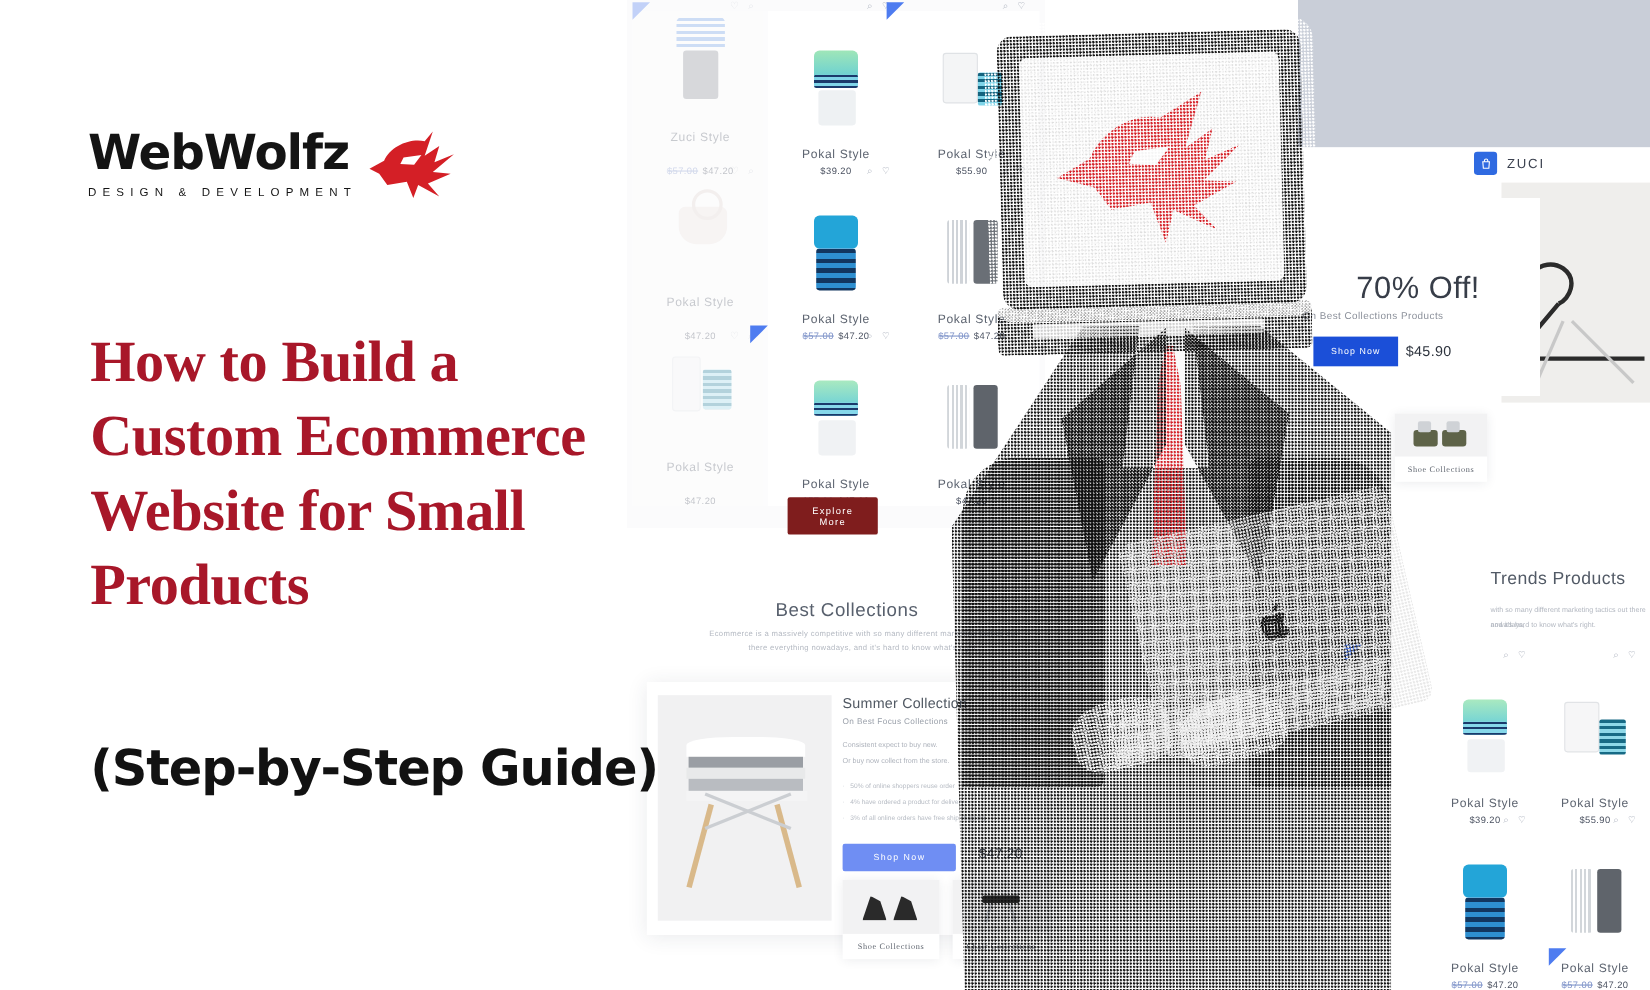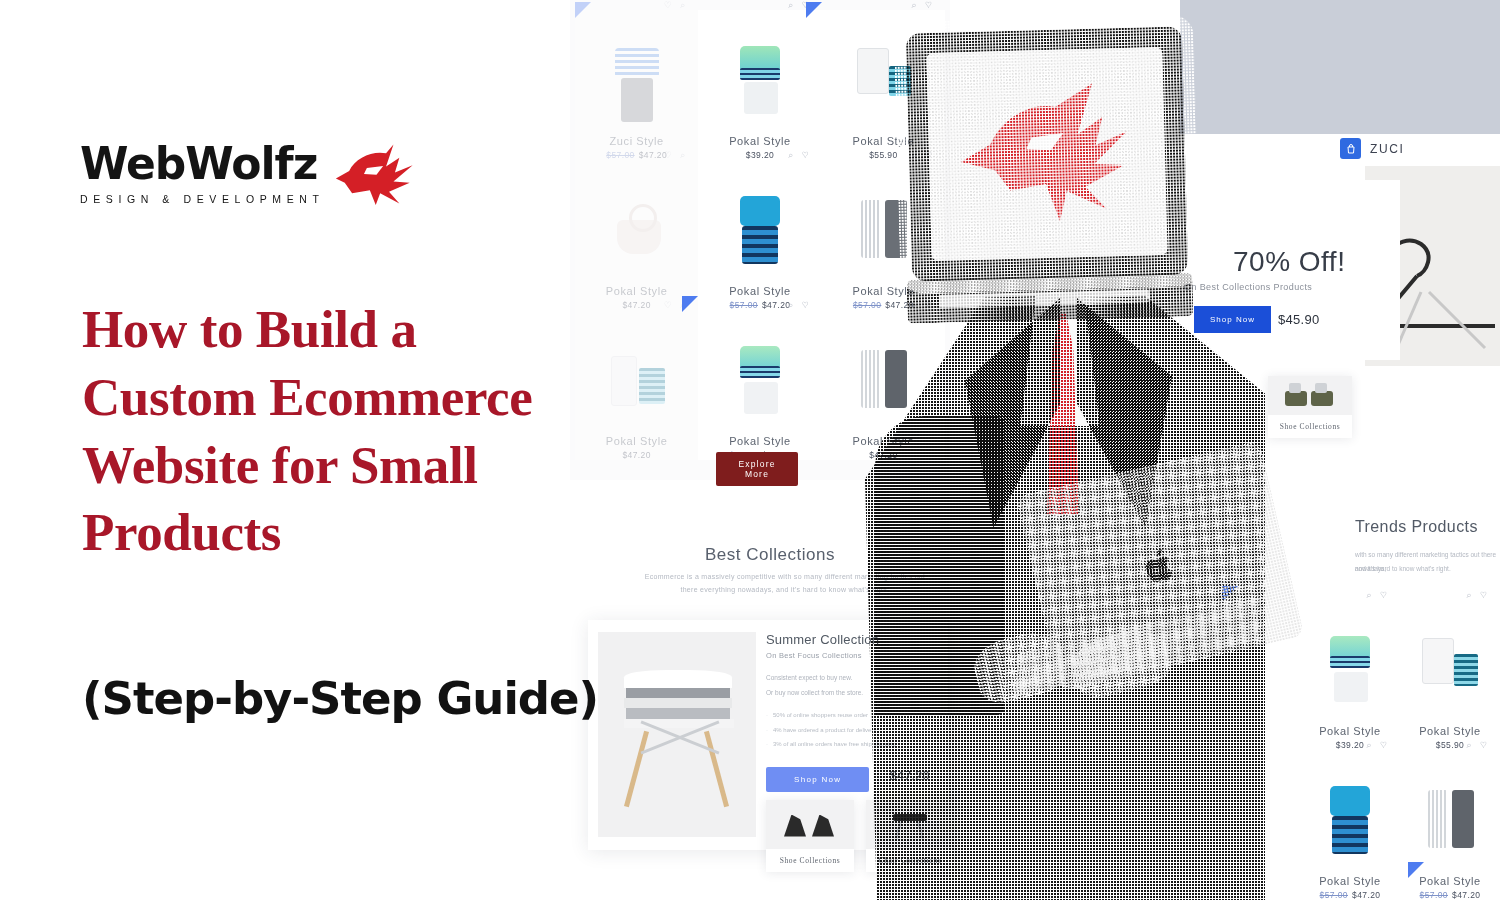--- a/index.html
+++ b/index.html
@@ -14,21 +14,21 @@
   .shadow-lite{box-shadow:0 2px 18px rgba(40,50,70,.10);}
 
   
   .pgrid{position:absolute;display:grid;}
   .pcard{position:relative;background:#fff;display:flex;flex-direction:column;align-items:center;justify-content:flex-end;}
   .pimg{width:72px;height:86px;display:flex;align-items:flex-end;justify-content:center;}
   .pname{font-size:11px;color:#5d6470;letter-spacing:.6px;margin-top:7px;font-family:"Liberation Sans",sans-serif;}
   .pprice{font-size:8.5px;color:#6f7683;letter-spacing:.4px;margin-top:3px;}
   .pprice .old{color:#7f93c9;text-decoration:line-through;margin-right:4px;}
   .pprice .new{color:#4a5160;}
-  .faded{opacity:.32;}
+  .faded{opacity:.32;justify-content:space-between;}
   .picons{position:absolute;top:-10px;right:10px;font-size:9px;color:#b9bec8;letter-spacing:3px;}
   .corner-tri{position:absolute;width:0;height:0;border-top:16px solid #4e7cf0;border-right:16px solid transparent;}
 
   
   .cl{position:relative;width:100%;height:100%;}
   .cl i{position:absolute;display:block;border-radius:2px;}
 
   .explore-btn{position:absolute;background:#7f1d1d;color:#fff;font-size:8.5px;letter-spacing:1.2px;
       padding:7px 16px;border-radius:2px;text-align:center;}
 
@@ -89,21 +89,21 @@
       clip-path:polygon(0% 0%, 0% 46%, 72% 100%, 100% 34%);}
   .arm{position:absolute;background:#0f0f0f;}
   .laptop{position:absolute;left:190px;top:470px;width:250px;height:200px;background:#e8e8e8;
       transform:rotate(-13deg);border-radius:12px;box-shadow:0 0 0 2px #d4d4d4;}
   .laptop-base{position:absolute;left:168px;top:630px;width:250px;height:42px;background:#ededed;
       transform:rotate(-13deg) skewX(-18deg);border-radius:4px;}
   .apple{position:absolute;left:50%;top:50%;transform:translate(-50%,-50%);width:34px;height:38px;}
   .hand{position:absolute;background:#f4f4f4;border-radius:40% 40% 30% 30%;}
 
   
-  .logo-wrap{position:absolute;left:80px;top:118px;display:flex;align-items:flex-end;gap:10px;margin-top:24px;}
+  .logo-wrap{position:absolute;left:80px;top:118px;display:flex;align-items:flex-start;gap:10px;}
   .logo-main{font-family:"DejaVu Sans",sans-serif;font-weight:bold;font-size:44px;letter-spacing:-1px;color:#141414;line-height:1;}
   .logo-tag{font-family:"Liberation Sans",sans-serif;font-size:10.5px;letter-spacing:5.6px;color:#141414;margin-top:7px;}
   .wolf-mark{width:82px;height:62px;}
 
   .headline{position:absolute;left:82px;top:296px;width:700px;
       font-family:Liberation Serif, serif;font-weight:bold;font-size:53px;line-height:1.28;
       color:#A81729;letter-spacing:-.4px;}
   .subhead{position:absolute;left:82px;top:672px;
       font-family:"DejaVu Sans",sans-serif;font-weight:bold;font-size:45px;color:#121212;letter-spacing:-1px;}
 </style>

